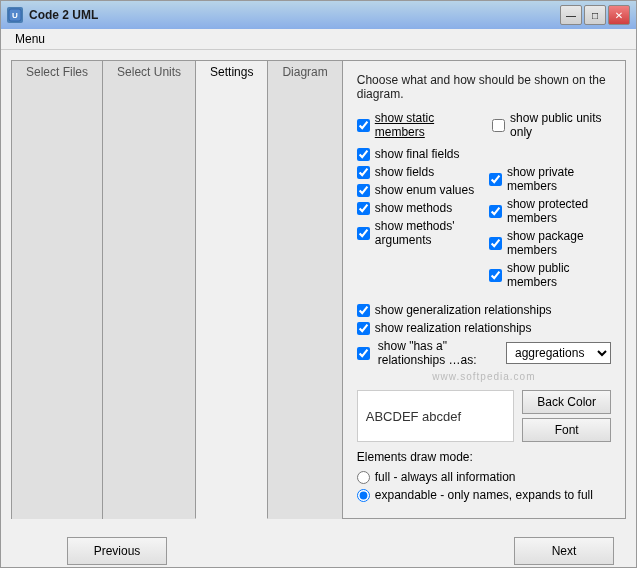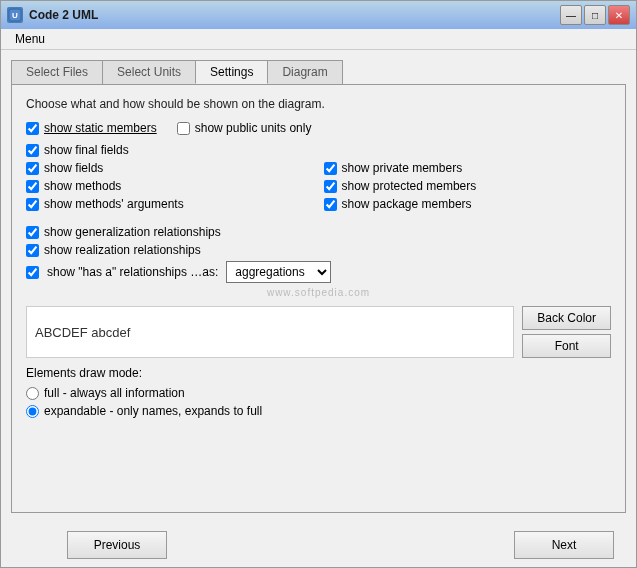--- a/index.html
+++ b/index.html
@@ -73,21 +73,21 @@
       background: #f0f0f0;
       padding: 3px 8px;
       border-bottom: 1px solid #ccc;
       font-size: 12px;
     }
     .menu-bar span { padding: 14px 6px; cursor: pointer; }
     .content {
       flex: 1;
       padding: 10px;
       display: flex;
-      flex-direction: column;
+      flex-direction: row;
       justify-content: space-between;
     }
     .tabs {
       display: flex;
       gap: 0;
       margin-bottom: 0;
     }
     .tab {
       padding: 4px 14px;
       border: 1px solid #999;
@@ -286,20 +286,24 @@
       </div>
 
       <div class="two-col">
 
         <div>
           <div class="checkbox-row">
             <input type="checkbox" checked="" id="cb-fields" style="">
             <label for="cb-fields">show fields</label>
           </div>
           <div class="checkbox-row">
+            <input type="checkbox" checked="" id="cb-enum" style="">
+            <label for="cb-enum">show enum values</label>
+          </div>
+          <div class="checkbox-row">
             <input type="checkbox" checked="" id="cb-methods" style="">
             <label for="cb-methods">show methods</label>
           </div>
           <div class="checkbox-row">
             <input type="checkbox" checked="" id="cb-args" style="">
             <label for="cb-args">show methods' arguments</label>
           </div>
         </div>
 
         <div>
@@ -307,20 +311,24 @@
             <input type="checkbox" checked="" id="cb-private" style="">
             <label for="cb-private">show private members</label>
           </div>
           <div class="checkbox-row">
             <input type="checkbox" checked="" id="cb-protected" style="">
             <label for="cb-protected">show protected members</label>
           </div>
           <div class="checkbox-row">
             <input type="checkbox" checked="" id="cb-package" style="">
             <label for="cb-package">show package members</label>
+          </div>
+          <div class="checkbox-row">
+            <input type="checkbox" checked="" id="cb-public-members" style="">
+            <label for="cb-public-members">show public members</label>
           </div>
         </div>
       </div>
 
       <div class="separator"></div>
 
       <div class="checkbox-row">
         <input type="checkbox" checked="" id="cb-gen" style="">
         <label for="cb-gen">show generalization relationships</label>
       </div>

